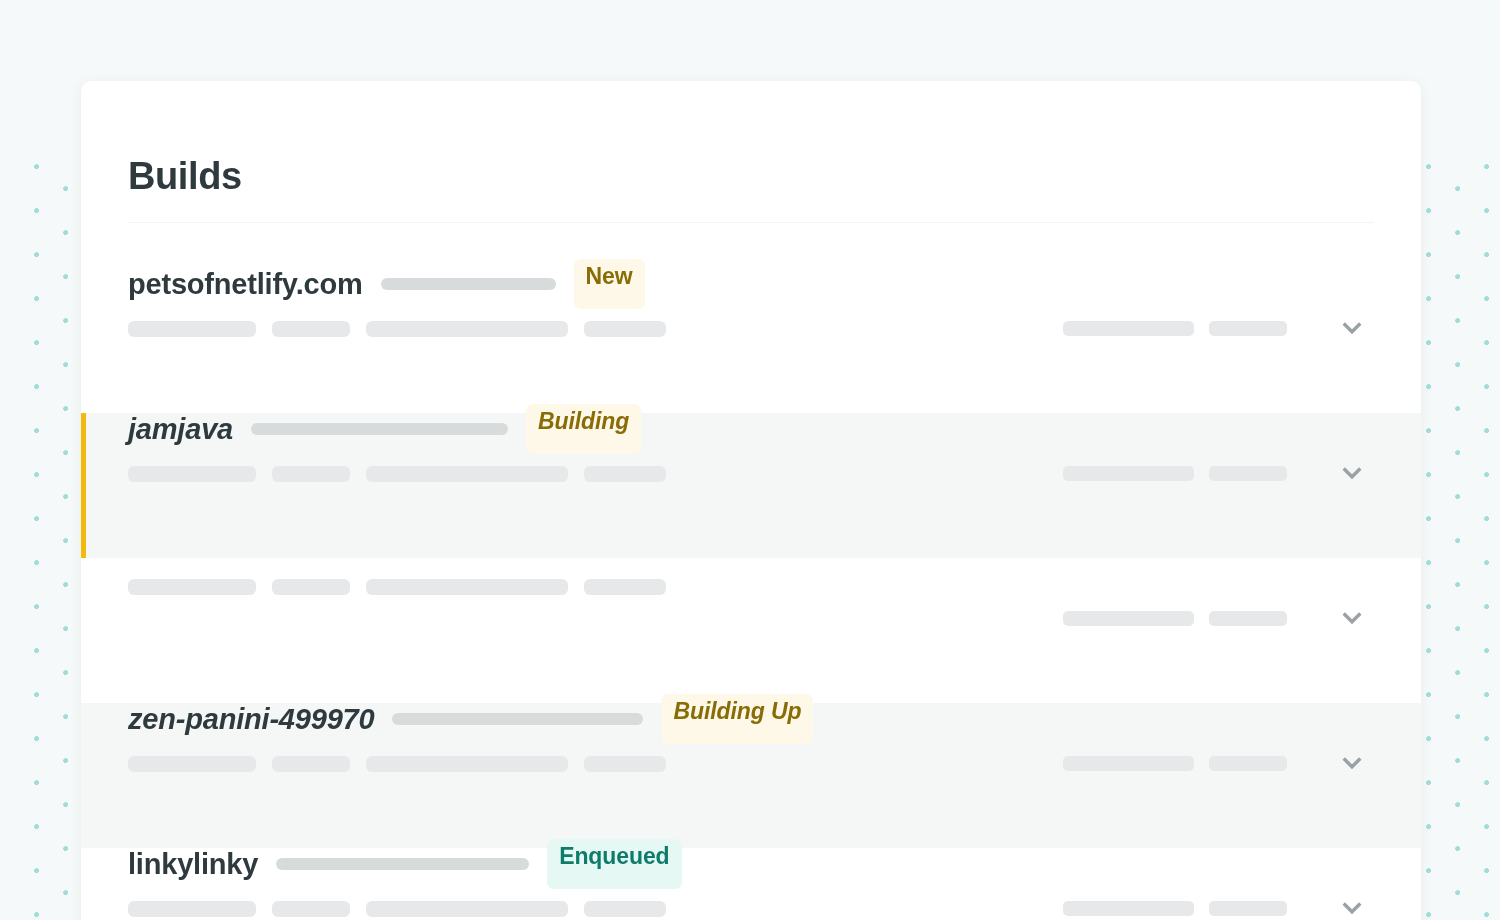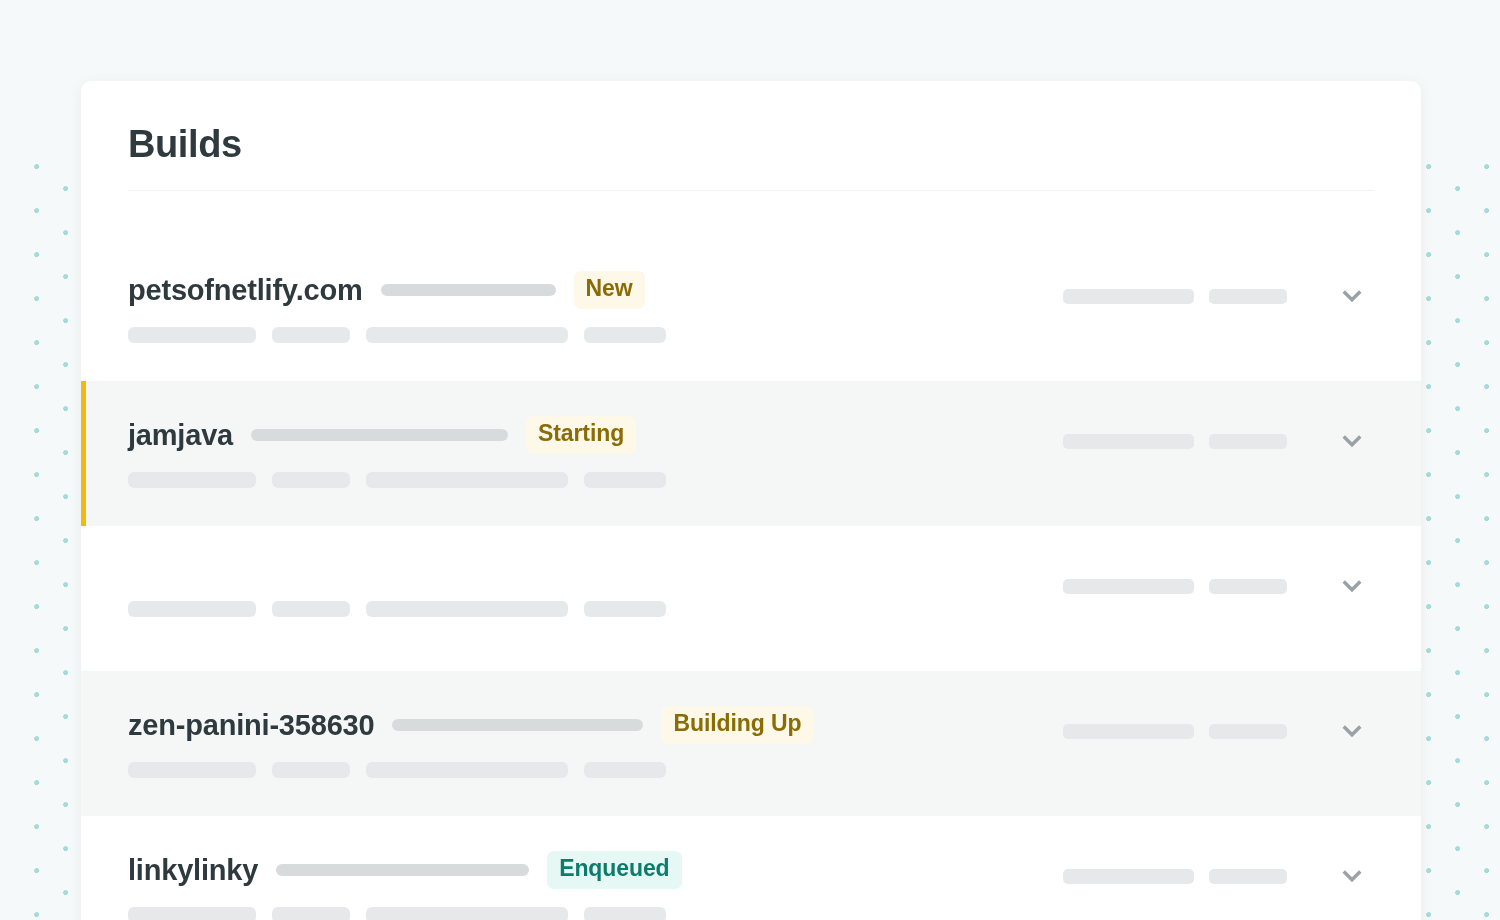--- a/index.html
+++ b/index.html
@@ -59,45 +59,46 @@
   .card-header {
     padding: 44px 47px 0 47px;
   }
 
   .page-title {
     font-size: 38px;
     font-weight: 700;
     color: #2f3a3f;
     letter-spacing: -0.4px;
     line-height: 1.0;
+    margin-top: 32px;
   }
 
   .header-divider {
     margin-top: 27px;
     height: 1px;
     background: #f2f4f4;
   }
 
   
   .build-list {
     margin-top: 45px;
   }
 
   .build-row {
     position: relative;
     height: 145px;
     padding: 0 47px 0 47px;
     display: flex;
-    align-items: center;
     background: #ffffff;
     gap: 44px;
   }
 
   .build-row.alt {
     background: #f5f7f7;
+    font-style: italic;
   }
 
   .build-row .active-bar {
     position: absolute;
     left: 0;
     top: 0;
     bottom: 0;
     width: 5px;
     background: transparent;
   }
@@ -136,21 +137,21 @@
     background: #d7dbdc;
     height: 12px;
     border-radius: 6px;
     display: block;
   }
 
   .status-badge {
     font-size: 23px;
     font-weight: 700;
     letter-spacing: -0.1px;
-    padding: 5px 12px 7px 12px;
+    padding: 5px 12px 20px 12px;
     border-radius: 7px;
     white-space: nowrap;
     line-height: 1.1;
   }
 
   .status-badge.warn {
     background: #fdf8e8;
     color: #8a6c06;
   }
 
@@ -235,21 +236,21 @@
             </svg>
           </div>
         </div>
       </div>
       <div class="build-row alt active">
         <div class="active-bar"></div>
         <div class="row-left">
           <div class="row-primary">
             <span class="site-name">jamjava</span>
             <span class="skeleton-inline" style="width: 257px;"></span>
-            <span class="status-badge warn">Starting</span>
+            <span class="status-badge warn">Building</span>
           </div>
           <div class="row-meta">
             <span class="skeleton" style="width: 128px;"></span>
             <span class="skeleton" style="width: 78px;"></span>
             <span class="skeleton" style="width: 202px;"></span>
             <span class="skeleton" style="width: 82px;"></span>
           </div>
         </div>
         <div class="row-right">
           <span class="skeleton" style="width: 131px;"></span>
@@ -278,21 +279,21 @@
             <svg width="26" height="26" viewBox="0 0 24 24">
               <path d="M5.5 9 L12 15.5 L18.5 9" fill="none" stroke="#9aa2a6" stroke-width="3.2" stroke-linecap="square" stroke-linejoin="miter"></path>
             </svg>
           </div>
         </div>
       </div>
       <div class="build-row alt">
         <div class="active-bar"></div>
         <div class="row-left">
           <div class="row-primary">
-            <span class="site-name">zen-panini-358630</span>
+            <span class="site-name">zen-panini-499970</span>
             <span class="skeleton-inline" style="width: 251px;"></span>
             <span class="status-badge warn">Building Up</span>
           </div>
           <div class="row-meta">
             <span class="skeleton" style="width: 128px;"></span>
             <span class="skeleton" style="width: 78px;"></span>
             <span class="skeleton" style="width: 202px;"></span>
             <span class="skeleton" style="width: 82px;"></span>
           </div>
         </div>

